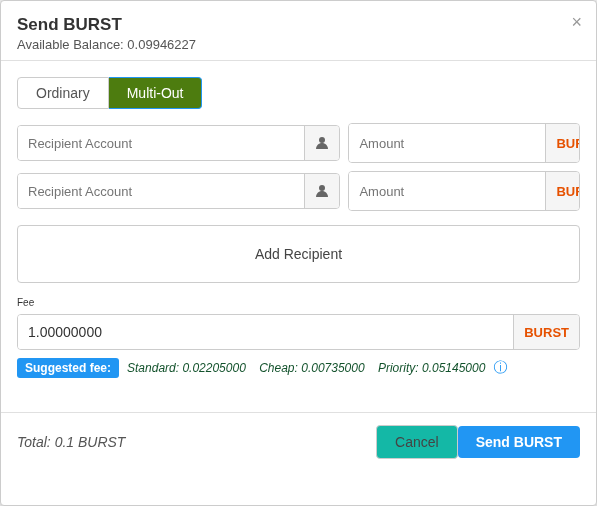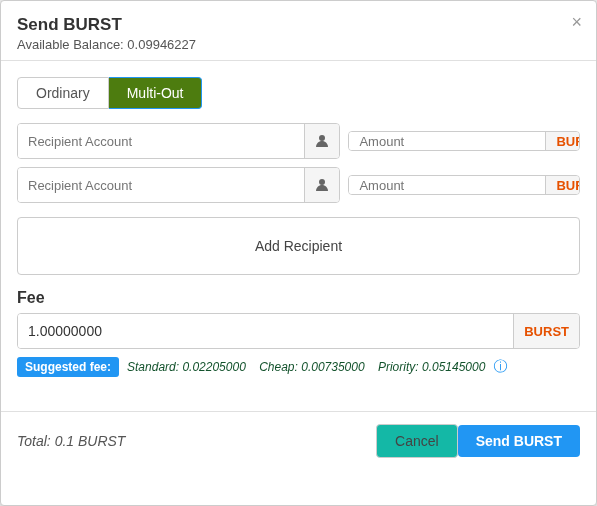--- a/index.html
+++ b/index.html
@@ -116,21 +116,21 @@
       font-size: 16px;
       display: flex;
       align-items: center;
     }
     .amount-input-wrap {
       display: flex;
       flex: 1;
       border: 1px solid #ccc;
       border-radius: 4px;
       overflow: hidden;
-      height: 20px;
+      height: 40px;
     }
     .amount-input {
       flex: 1;
       border: none;
       padding: 0 10px;
       font-size: 13px;
       color: #aaa;
       outline: none;
     }
     .amount-unit {
@@ -148,22 +148,22 @@
       padding: 20px;
       border: 1px solid #ccc;
       background: #fff;
       border-radius: 4px;
       font-size: 14px;
       color: #444;
       cursor: pointer;
       margin: 6px 0 14px 0;
     }
     .fee-label {
-      font-size: 16px;
-      font-weight: bold;
+      font-size: 10px;
+      font-weight: normal;
       color: #333;
       margin-bottom: 6px;
     }
     .fee-input-wrap {
       display: flex;
       border: 1px solid #ccc;
       border-radius: 4px;
       overflow: hidden;
       height: 36px;
       margin-bottom: 8px;

